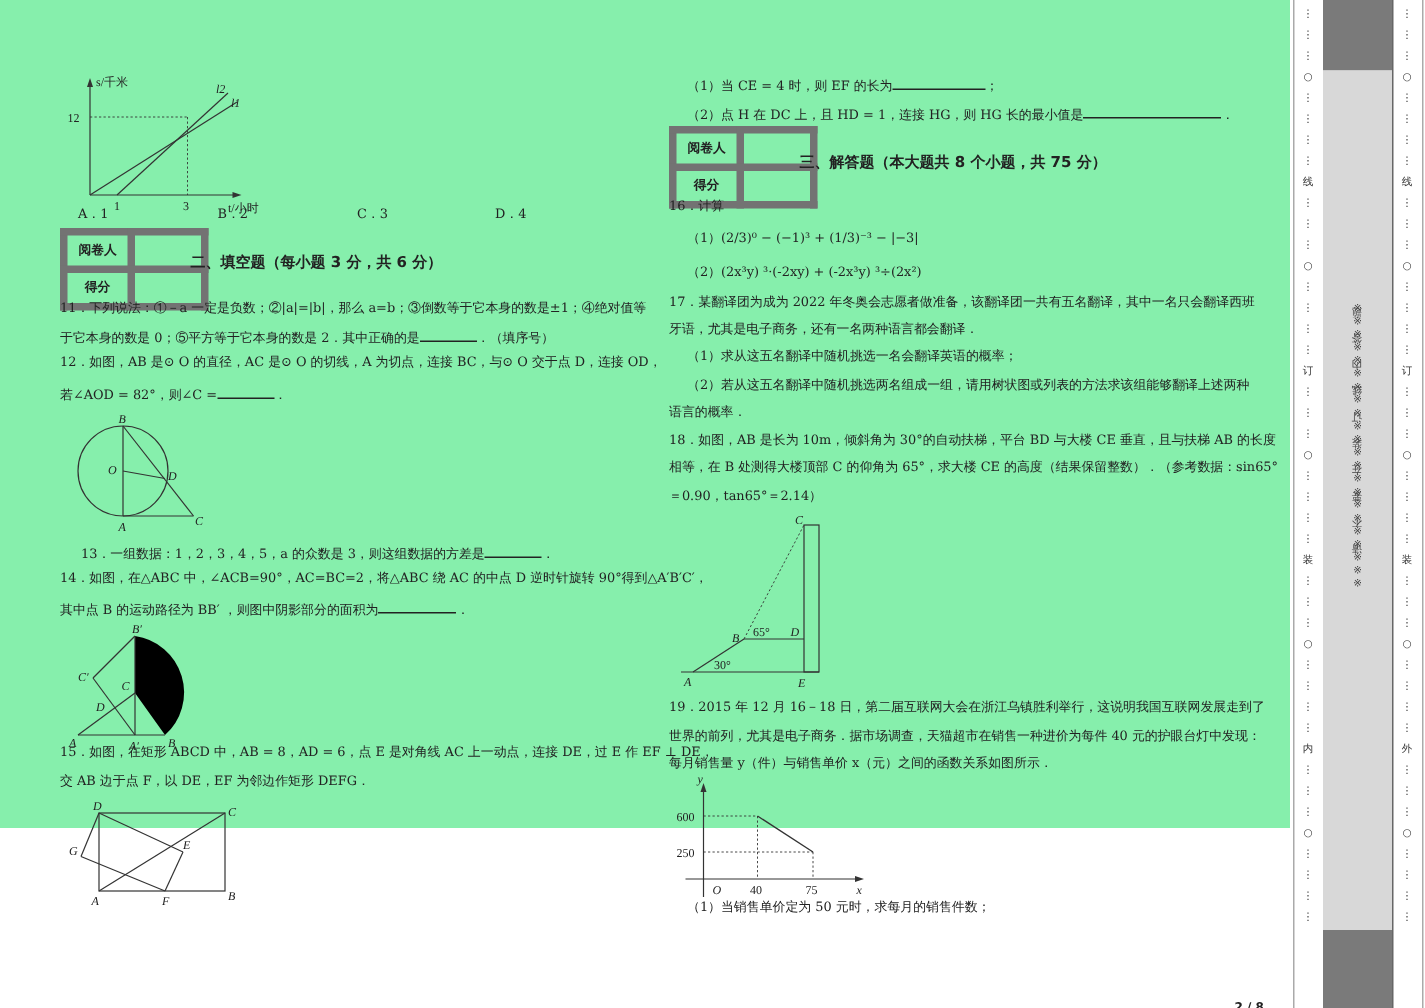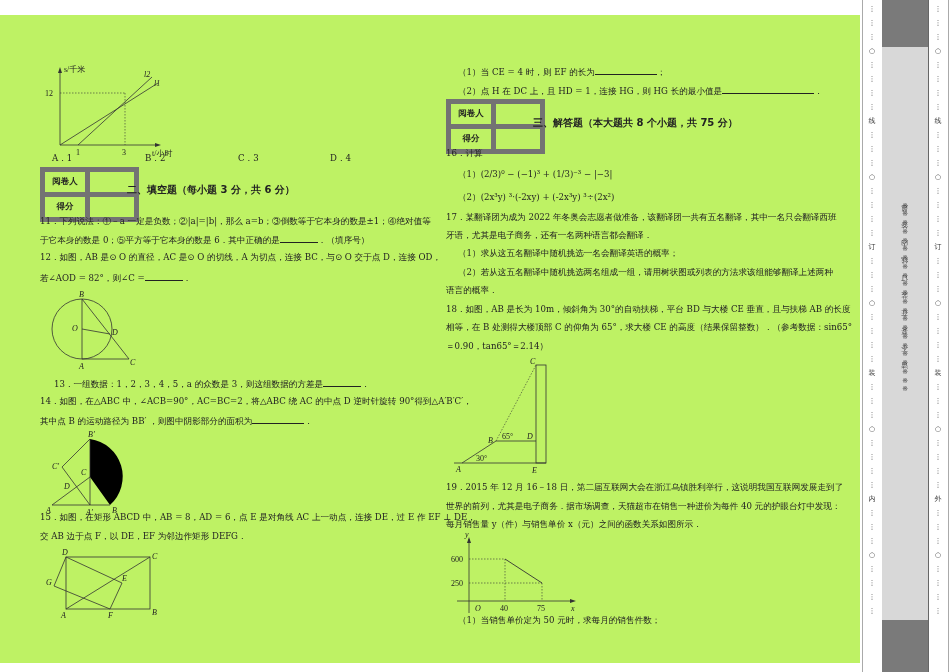--- a/index.html
+++ b/index.html
@@ -1,18 +1,18 @@
 <!DOCTYPE html>
 <html><head>
 <meta charset="utf-8">
 <style>
   html,body{margin:0;padding:0;}
   body{width:950px;height:672px;background:#ffffff;position:relative;overflow:hidden;
        font-family:"DejaVu Serif","Liberation Serif",serif;color:#222;}
-  .page{position:absolute;left:0;top:15px;width:860px;height:648px;background:#bef264;}
+  .page{position:absolute;left:0;top:0;width:860px;height:552px;background:#86efac;}
   .t{position:absolute;font-size:8.6px;line-height:12px;white-space:nowrap;color:#222;}
   .blank{display:inline-block;border-bottom:1px solid #222;height:9px;vertical-align:baseline;}
   table.score{position:absolute;border-collapse:collapse;}
   table.score td{border:5px solid #737373;font-family:"DejaVu Sans","Liberation Sans",sans-serif;
        font-weight:bold;font-size:8.5px;text-align:center;height:20px;padding:0;}
   table.score td.l{width:40px;}
   table.score td.r{width:44px;}
   .sec{position:absolute;font-family:"DejaVu Sans","Liberation Sans",sans-serif;font-weight:bold;font-size:10px;white-space:nowrap;}
   svg{position:absolute;overflow:visible;}
   svg text{font-family:"Liberation Serif",serif;font-size:8px;fill:#222;}
@@ -64,21 +64,21 @@
     <tr>
           <td class="l">得分</td>
           <td class="r"></td>
         </tr>
   </tbody>
     </table>
   <div class="sec" style="left:127px;top:168px;">二、填空题（每小题 3 分，共 6 分）</div>
 
   <div class="t" style="left:40px;top:200px;">11．下列说法：①－a 一定是负数；②|a|=|b|，那么 a=b；③倒数等于它本身的数是±1；④绝对值等</div>
   <div class="t" style="left:40px;top:218px;">
-    <span>于它本身的数是 0；⑤平方等于它本身的数是 6．其中正确的是</span><span class="blank" style="width:38px;"></span><span>．（填序号）</span>
+    <span>于它本身的数是 0；⑤平方等于它本身的数是 2．其中正确的是</span><span class="blank" style="width:38px;"></span><span>．（填序号）</span>
   </div>
 
   <div class="t" style="left:40px;top:236px;">12．如图，AB 是⊙ O 的直径，AC 是⊙ O 的切线，A 为切点，连接 BC，与⊙ O 交于点 D，连接 OD，</div>
   <div class="t" style="left:40px;top:256px;">
     <span>若∠AOD = 82°，则∠C =</span><span class="blank" style="width:38px;"></span><span>．</span>
   </div>
 
   <svg width="120" height="80" style="left:50px;top:282px;">
     <circle cx="32" cy="32" r="30" fill="none" stroke="#333" stroke-width="0.8"></circle>
     <line x1="32" y1="2" x2="32" y2="62" stroke="#333" stroke-width="0.8"></line>

